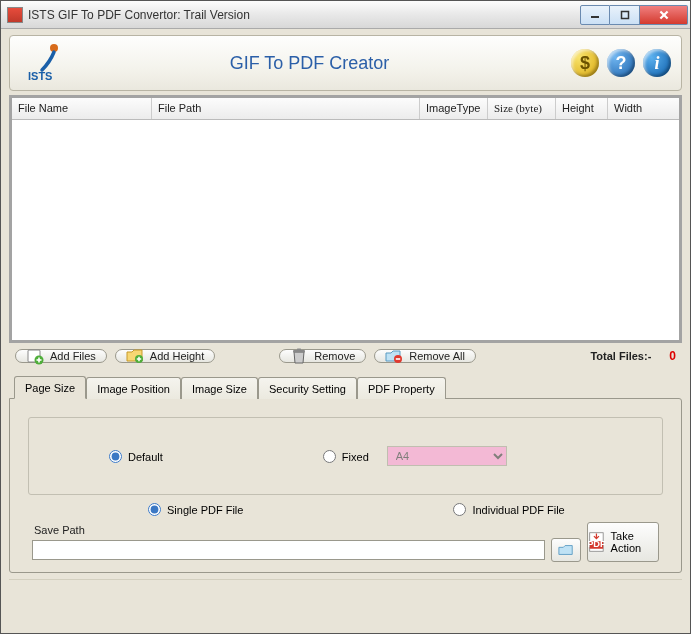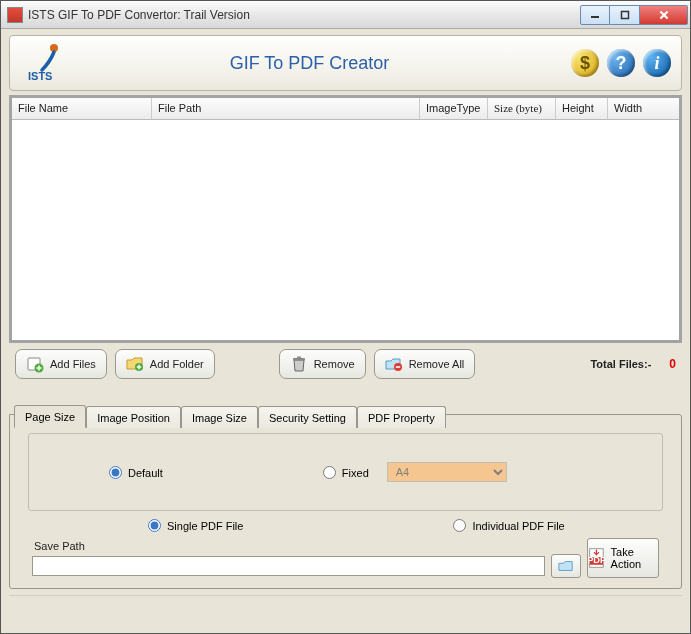--- a/index.html
+++ b/index.html
@@ -27,38 +27,38 @@
   .ic-help { background: radial-gradient(circle at 30% 30%, #6fb5f0, #1a5fa8);}
   .ic-info { background: radial-gradient(circle at 30% 30%, #5ab0ef, #0b5aa6); font-style:italic; font-family: Georgia, serif;}
   
   .grid-wrap { border:3px solid #a3a3a3; background:#fff; height:248px; margin-bottom:6px; display:flex; flex-direction:column;}
   .grid-head { display:flex; height:22px; background: linear-gradient(to bottom,#fcfcfc,#ececec); border-bottom:1px solid #bbb;}
   .gh { border-right:1px solid #ccc; padding:4px 6px; color:#222; font-size:11px; overflow:hidden; white-space:nowrap;}
   .gc-name{width:140px;} .gc-path{width:268px;} .gc-type{width:68px;} .gc-size{width:68px;font-family:Liberation Serif, serif;} .gc-h{width:52px;} .gc-w{flex:1; border-right:none;}
   .grid-body { flex:1; background:#fff; }
   
   .actions-row { display:flex; align-items:center; padding: 0 6px 8px 6px; gap:8px;}
-  .btn { height:30px; background: linear-gradient(to bottom,#fdfdfd,#e7e7e1); border:1px solid #9a988c; border-radius:7px; display:flex; align-items:center; padding: 0 10px; gap:6px; cursor:pointer; font-size:11px; color:#222;}
+  .btn { height:14px; background: linear-gradient(to bottom,#fdfdfd,#e7e7e1); border:1px solid #9a988c; border-radius:7px; display:flex; align-items:center; padding: 0 10px; gap:6px; cursor:pointer; font-size:11px; color:#222;}
   .btn svg { width:18px; height:18px;}
   .spacer-sm{width:48px;}
   .flex1 { flex:1; }
   .total-files { font-size:11px; font-weight:bold; color:#222; margin-right:4px;}
   .total-count { color:#d00; font-weight:bold; font-size:12px; margin-left:6px;}
   
   .tabset { margin-top:4px;}
   .tab-row { display:flex; align-items:flex-end; padding-left:5px; position:relative; z-index:2;}
-  .tab { border:1px solid #9a988c; border-bottom:none; background: linear-gradient(to bottom,#f5f4ee,#ebe9df); padding:5px 10px 4px 10px; border-top-left-radius:3px; border-top-right-radius:3px; margin-right:0px; cursor:pointer; position:relative; top:14px;}
+  .tab { border:1px solid #9a988c; border-bottom:none; background: linear-gradient(to bottom,#f5f4ee,#ebe9df); padding:5px 10px 4px 10px; border-top-left-radius:3px; border-top-right-radius:3px; margin-right:0px; cursor:pointer; position:relative; top:1px;}
   .tab.active { background:#e8e4d8; border-bottom:1px solid #e8e4d8; z-index:3;}
   .tab-content { border:1px solid #9a988c; background:#e8e4d8; padding:18px 18px 10px 18px; border-radius:0 3px 3px 3px;}
   
   .inner-box { border:1px solid #c2bfb2; background:#e8e4d8; border-radius:3px; padding: 28px 20px 28px 80px; display:flex; align-items:center; gap:160px;}
   .radio-wrap { display:flex; align-items:flex-end; gap:6px; font-size:11px;}
   input[type=radio]{ width:13px; height:13px; accent-color:#3b78c4;}
   .fixed-row { display:flex; align-items:center; gap:18px;}
-  select.combo { width:120px; height:20px; border:1px solid #b0aea0; background:#fdba74; padding:1px 4px; font-size:11px; color:#555;}
+  select.combo { width:120px; height:20px; border:1px solid #b0aea0; background:#f9a8d4; padding:1px 4px; font-size:11px; color:#555;}
   
   .output-row { display:flex; align-items:center; gap:40px; padding: 8px 0 4px 120px;}
   
   .savepath-row { display:flex; align-items:flex-end; gap:6px; padding: 2px 4px 0 4px;}
   .savepath-box { flex:1; }
   .savepath-label { font-size:11px; color:#222; padding:0 0 2px 2px;}
   .savepath-input-row{ display:flex; gap:6px; align-items:center;}
   input.pathfield { flex:1; height:20px; border:1px solid #9a988c; background:#fff; padding:2px 4px;}
   .browse-btn { width:30px; height:24px; border:1px solid #9a988c; background: linear-gradient(to bottom,#fdfdfd,#e7e7e1); border-radius:3px; display:flex; align-items:center; justify-content:center; cursor:pointer;}
   .take-action { width:72px; height:40px; border:1px solid #9a988c; background: linear-gradient(to bottom,#fdfdfd,#e7e7e1); border-radius:3px; display:flex; align-items:center; justify-content:center; gap:4px; cursor:pointer; font-size:11px; flex-direction:row;}
@@ -134,21 +134,21 @@
           </svg>
         <span>Add  Files</span>
       </div>
       <div class="btn">
         <svg viewBox="0 0 18 18">
             <path d="M1 5 L6 5 L8 3 L16 3 L16 14 L1 14 Z" fill="#f7d774" stroke="#c79a2a"></path>
             <circle cx="13" cy="12" r="4" fill="#4fae3a"></circle>
             <line x1="13" y1="9.8" x2="13" y2="14.2" stroke="#fff" stroke-width="1.5"></line>
             <line x1="10.8" y1="12" x2="15.2" y2="12" stroke="#fff" stroke-width="1.5"></line>
           </svg>
-        <span>Add  Folder</span>
+        <span>Add  Height</span>
       </div>
       <div class="spacer-sm"></div>
       <div class="btn">
         <svg viewBox="0 0 18 18">
             <path d="M4 5 L14 5 L13 16 L5 16 Z" fill="#ccc" stroke="#666"></path>
             <rect x="3" y="3" width="12" height="2.5" fill="#888" rx="1"></rect>
             <rect x="7" y="1.5" width="4" height="2" fill="#888" rx="0.5"></rect>
           </svg>
         <span>Remove</span>
       </div>

